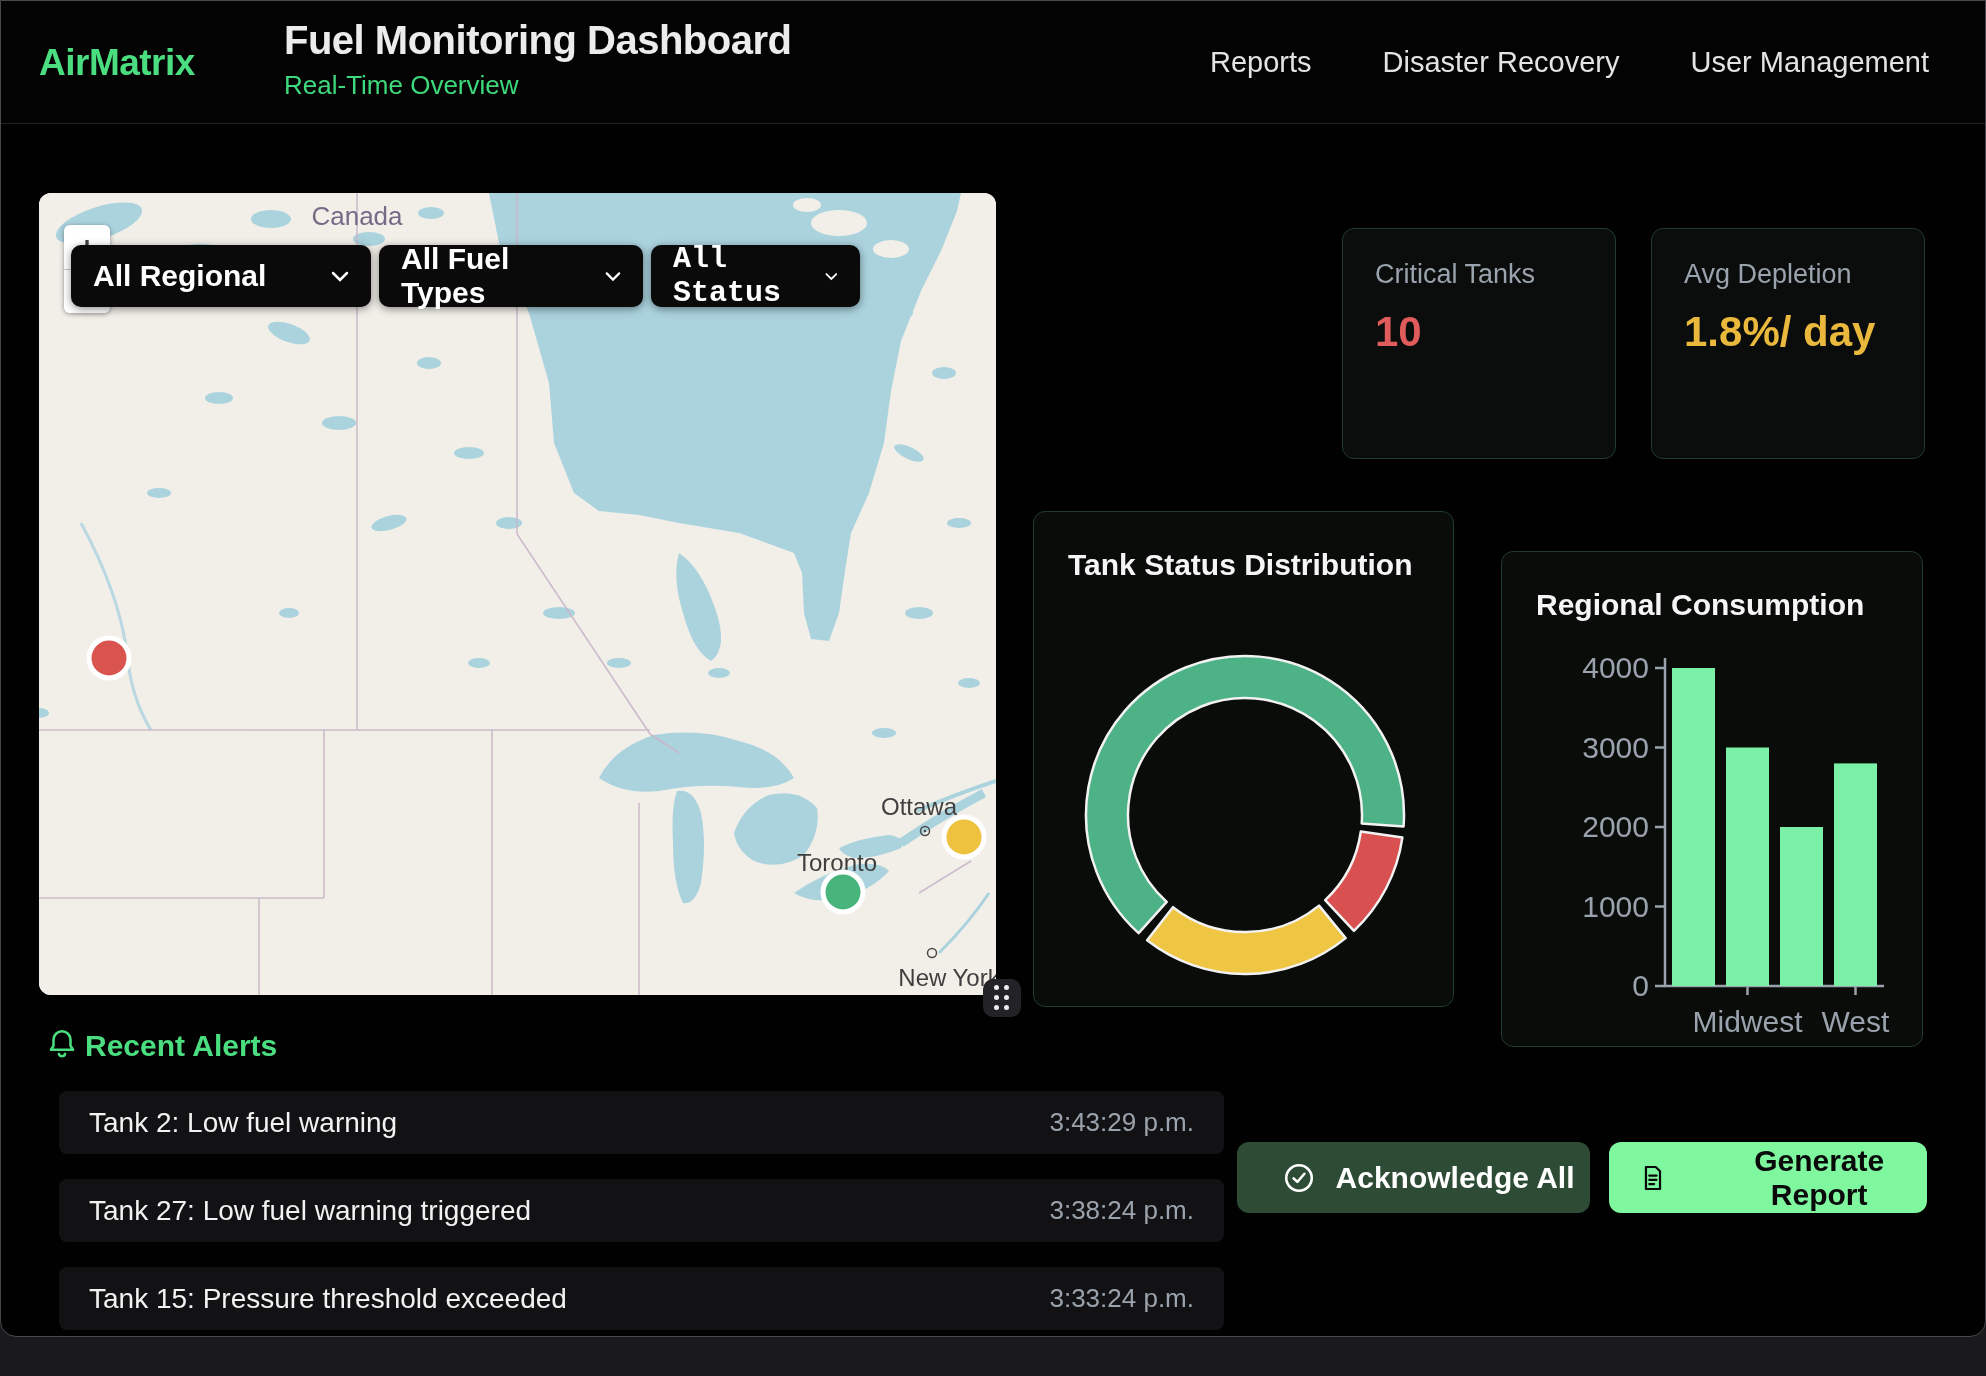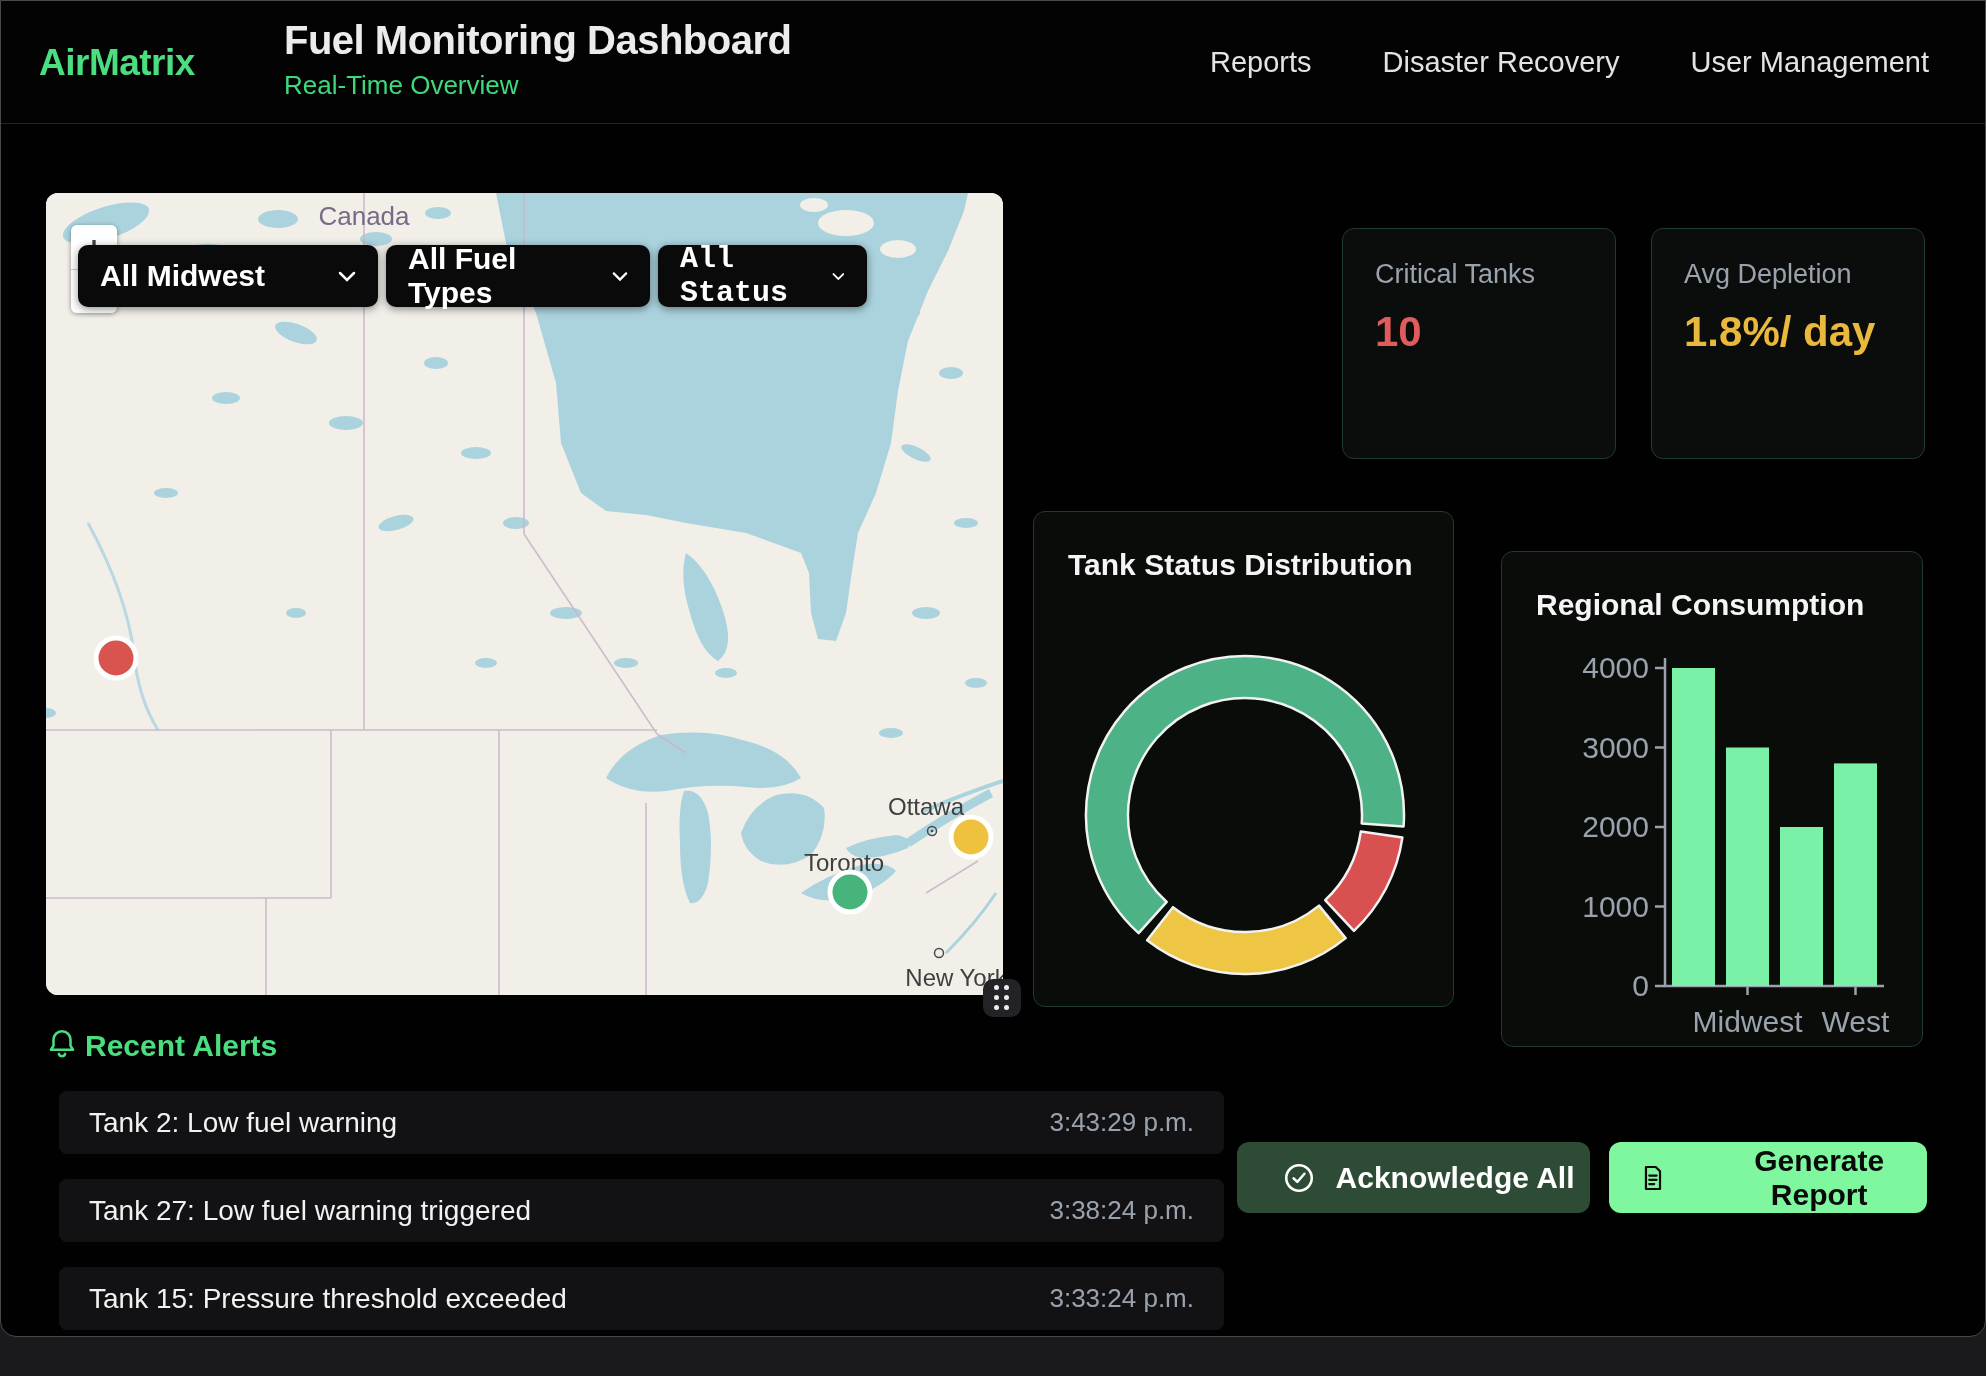--- a/index.html
+++ b/index.html
@@ -12,21 +12,21 @@
             border-bottom:1px solid #232323; }
   .brand { position:absolute; left:38px; top:0; height:123px; display:flex; align-items:center;
            font-size:37px; font-weight:700; color:#4ade80; letter-spacing:-0.5px; }
   .titleblock { position:absolute; left:283px; top:17px; }
   .page-title { font-size:40px; font-weight:700; color:#ececec; letter-spacing:-0.5px; }
   .page-subtitle { margin-top:7px; font-size:26px; font-weight:500; color:#3ed97d; }
   .nav { position:absolute; right:56px; top:0; height:123px; display:flex; align-items:center; gap:71px; }
   .nav-item { font-size:29px; color:#e3e3e3; cursor:pointer; }
 
   
-  .map { position:absolute; left:45px; top:192px; width:957px; height:802px; border-radius:12px;
+  .map { position:absolute; left:38px; top:192px; width:957px; height:802px; border-radius:12px;
          overflow:hidden; background:#f2efe9; }
   .zoomctl { position:absolute; left:25px; top:32px; width:46px; border-radius:6px; overflow:hidden;
              box-shadow:0 1px 5px rgba(0,0,0,.4); z-index:1; }
   .zoombtn { width:46px; height:44px; background:#fff; color:#444; font-size:30px; font-weight:700;
              display:flex; align-items:center; justify-content:center; border:0; cursor:pointer; }
   .zoombtn + .zoombtn { border-top:1px solid #ccc; }
   .filters { position:absolute; left:32px; top:52px; display:flex; gap:8px; z-index:2; }
   .filter { height:62px; background:#0a0a0b; border-radius:10px; color:#fff; display:flex; align-items:center;
             justify-content:space-between; padding:0 22px; font-size:30px; font-weight:600;
             box-shadow:0 2px 8px rgba(0,0,0,.45); cursor:pointer; }
@@ -170,21 +170,21 @@
       <circle cx="804" cy="699" r="20" stroke="#ffffff" stroke-width="5" fill="#47b47c"></circle>
     </svg>
 
     <div class="zoomctl">
       <button class="zoombtn">+</button>
       <button class="zoombtn">−</button>
     </div>
 
     <div class="filters">
       <div class="filter f1">
-        <span>All Midwest</span>
+        <span>All Regional</span>
         <svg width="18" height="11" viewBox="0 0 18 11">
             <polyline points="2,2 9,9 16,2" fill="none" stroke="#fff" stroke-width="2.5" stroke-linecap="round"></polyline>
           </svg>
       </div>
       <div class="filter f2">
         <span>All Fuel Types</span>
         <svg width="18" height="11" viewBox="0 0 18 11">
             <polyline points="2,2 9,9 16,2" fill="none" stroke="#fff" stroke-width="2.5" stroke-linecap="round"></polyline>
           </svg>
       </div>

